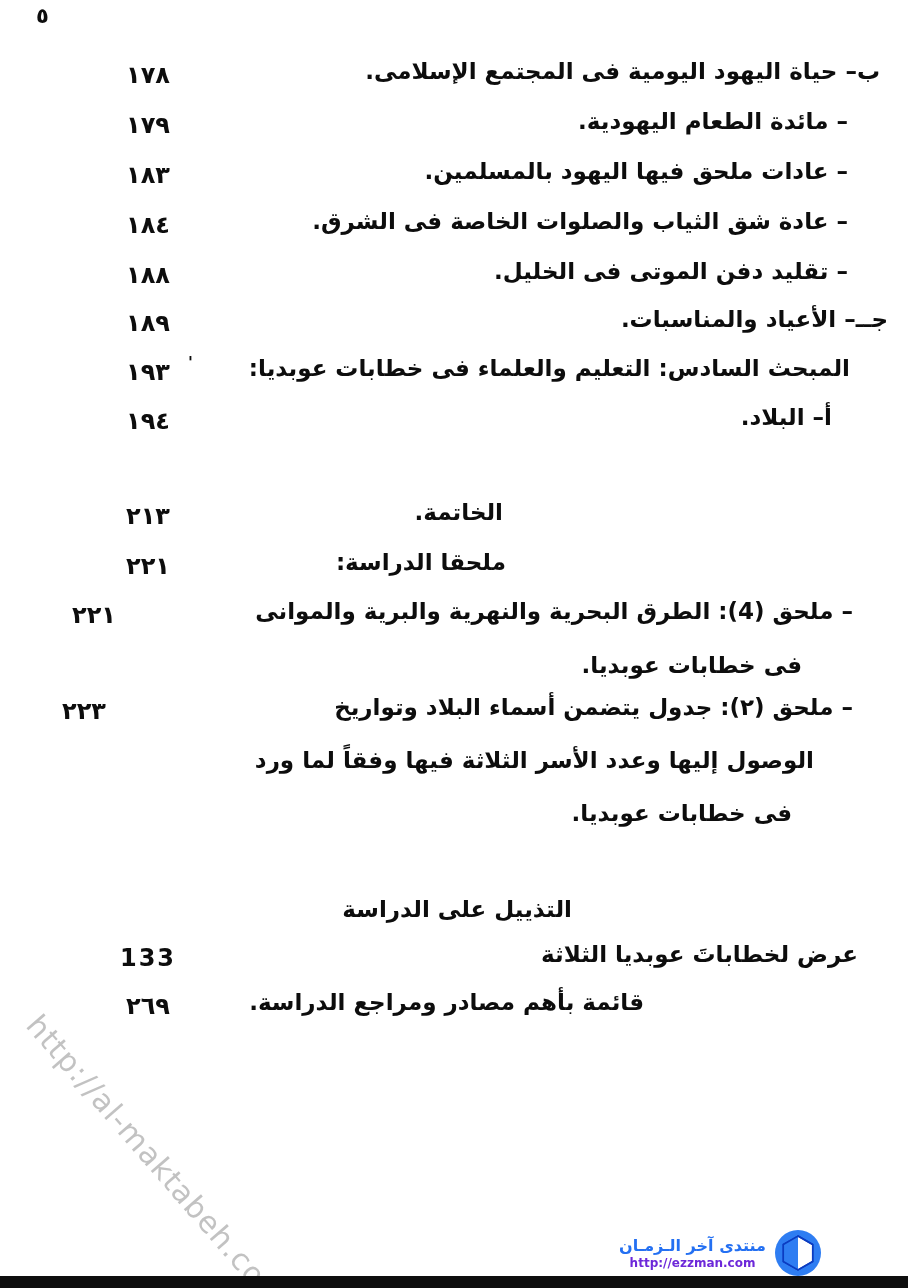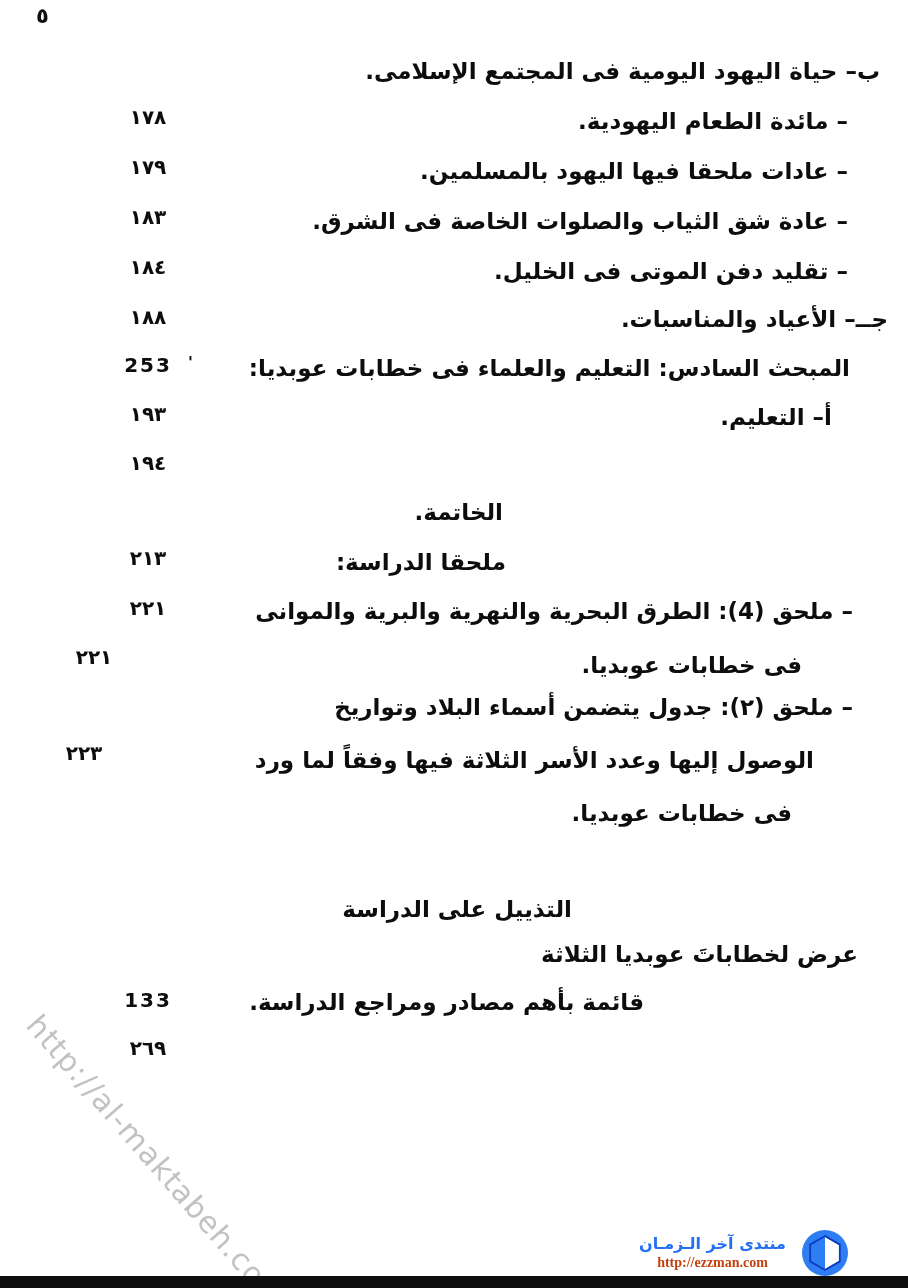--- a/index.html
+++ b/index.html
@@ -13,24 +13,23 @@
   }
   .page{position:absolute;inset:0;width:908px;height:1288px;background:#fff;}
   .pagenum{
     position:absolute;left:36px;top:4px;
     font-size:21px;font-weight:bold;
   }
   .row{position:absolute;left:0;width:100%;height:36px;}
   .num{
     position:absolute;left:112px;top:3px;width:72px;
     text-align:center;
-    font-size:20px;font-weight:bold;
+    font-size:24px;font-weight:bold;
     letter-spacing:2px;
     white-space:nowrap;
-    margin-top:44px;
   }
   .num.out1{left:58px;}
   .num.out2{left:48px;text-align:center;}
   .note{
     position:absolute;left:188px;top:-2px;
     font-size:16px;font-weight:bold;
   }
   .txt{
     position:absolute;top:0;
     direction:rtl;unicode-bidi:embed;
@@ -41,33 +40,32 @@
   .watermark{
     position:absolute;left:46px;top:1008px;
     transform:rotate(49deg);
     transform-origin:left top;
     font-size:30px;
     color:rgba(120,120,120,0.45);
     letter-spacing:1px;
     white-space:nowrap;
   }
   .footer{
-    position:absolute;left:589px;top:1226px;width:260px;height:54px;
-    display:flex;align-items:center;justify-content:flex-end;gap:15px;
+    position:absolute;left:562px;top:1226px;width:260px;height:54px;
+    display:flex;align-items:center;justify-content:flex-end;gap:8px;
   }
   .footer-text{display:flex;flex-direction:column;align-items:center;line-height:1.25;}
   .site-name{
     direction:rtl;
     font-size:16px;font-weight:bold;color:#2470f2;
     white-space:nowrap;
   }
   .site-url{
-    font-size:14px;font-weight:bold;color:#c2410c;
+    font-size:12px;font-weight:bold;color:#6d28d9;
     white-space:nowrap;
-    font-family:Liberation Serif, serif;
   }
   .logo{width:48px;height:48px;flex:0 0 auto;}
   .bottom-bar{
     position:absolute;left:0;top:1276px;width:908px;height:12px;
     background:#0e0e0e;
   }
 </style>
 </head>
 <body>
 
@@ -78,42 +76,42 @@
   <div class="row" style="top:58px">
     <span class="num">١٧٨</span>
     <span class="txt" style="right:28px">ب– حياة اليهود اليومية فى المجتمع الإسلامى.</span>
   </div>
   <div class="row" style="top:108px">
     <span class="num">١٧٩</span>
     <span class="txt" style="right:60px">–  مائدة الطعام اليهودية.</span>
   </div>
   <div class="row" style="top:158px">
     <span class="num">١٨٣</span>
-    <span class="txt" style="right:60px">–  عادات ملحقا فيها اليهود بالمسلمين.</span>
+    <span class="txt" style="right:60px">–  عادات ملحق فيها اليهود بالمسلمين.</span>
   </div>
   <div class="row" style="top:208px">
     <span class="num">١٨٤</span>
     <span class="txt" style="right:60px">–  عادة شق الثياب والصلوات الخاصة فى الشرق.</span>
   </div>
   <div class="row" style="top:258px">
     <span class="num">١٨٨</span>
     <span class="txt" style="right:60px">–  تقليد دفن الموتى فى الخليل.</span>
   </div>
   <div class="row" style="top:306px">
-    <span class="num">253</span>
+    <span class="num">١٨٩</span>
     <span class="txt" style="right:20px">جــ– الأعياد والمناسبات.</span>
   </div>
   <div class="row" style="top:355px">
     <span class="num">١٩٣</span>
     <span class="note">'</span>
     <span class="txt" style="right:58px">المبحث السادس: التعليم والعلماء فى خطابات عوبديا:</span>
   </div>
   <div class="row" style="top:404px">
     <span class="num">١٩٤</span>
-    <span class="txt" style="right:76px">أ–  التعليم.</span>
+    <span class="txt" style="right:76px">أ–  البلاد.</span>
   </div>
   <div class="row" style="top:499px">
     <span class="num">٢١٣</span>
     <span class="txt" style="right:405px">الخاتمة.</span>
   </div>
   <div class="row" style="top:549px">
     <span class="num">٢٢١</span>
     <span class="txt" style="right:402px">ملحقا الدراسة:</span>
   </div>
   <div class="row" style="top:598px">

